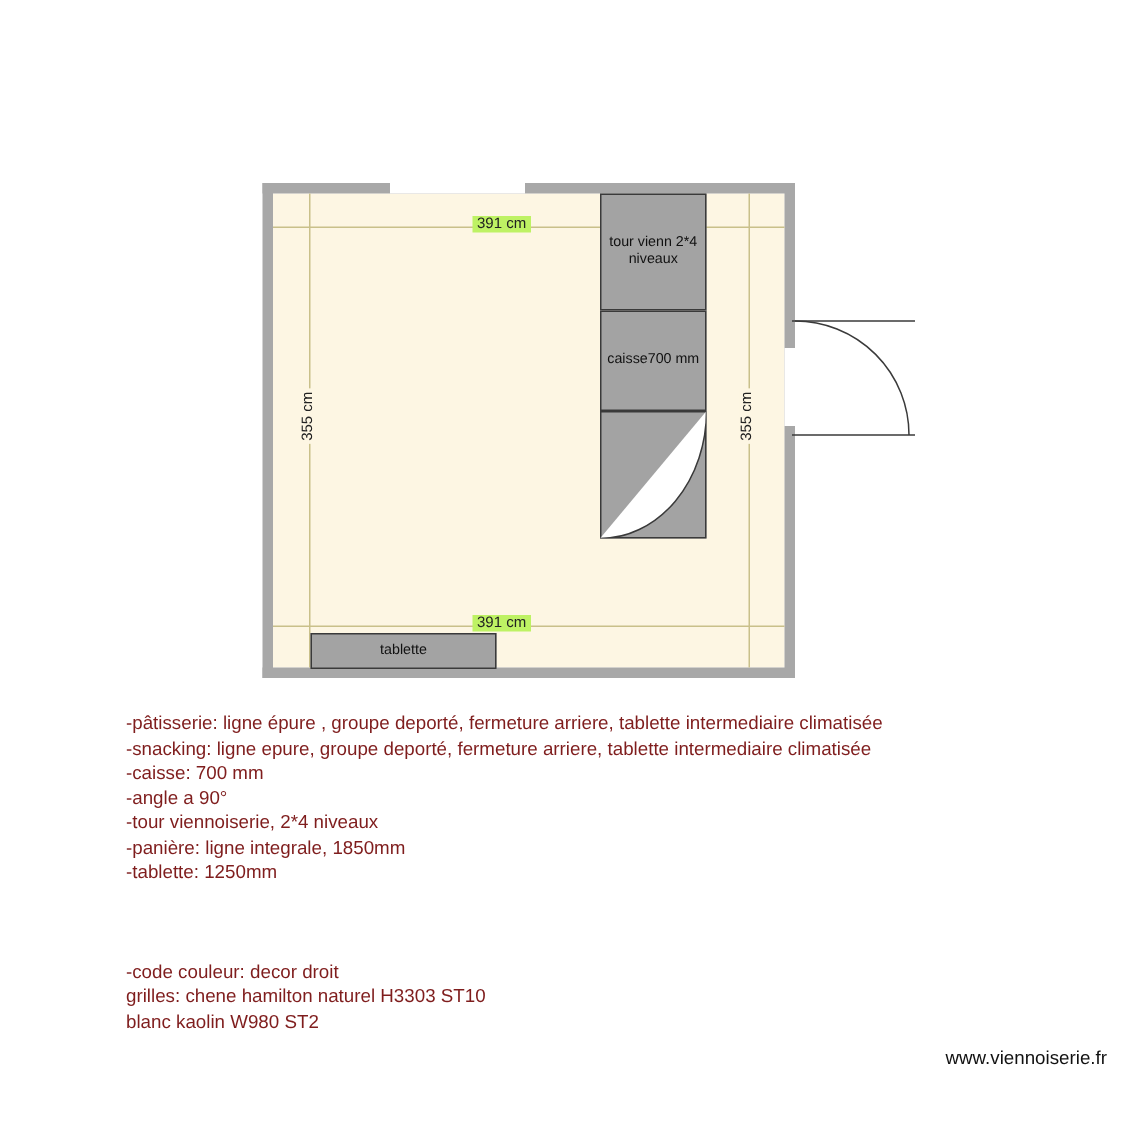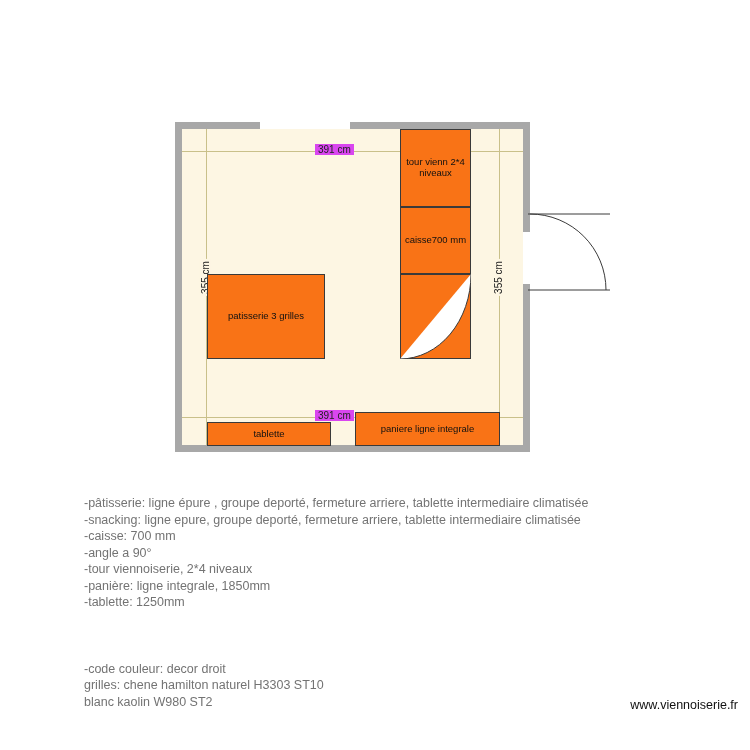--- a/index.html
+++ b/index.html
@@ -58,21 +58,21 @@
   }
   .dim-h-top    { left: 7px;  top: 29px;  width: 341px; height: 1px; }
   .dim-h-bottom { left: 7px;  top: 295px; width: 341px; height: 1px; }
   .dim-v-left   { left: 31px; top: 7px;   width: 1px;   height: 316px; }
   .dim-v-right  { left: 324px;top: 7px;   width: 1px;   height: 316px; }
 
   .dim-label {
     position: absolute;
     font-size: 10px;
     color: #222;
-    background: #d946ef;
+    background: #bef264;
     padding: 0 3px;
     white-space: nowrap;
   }
   .dim-top    { left: 140px; top: 22px; }
   .dim-bottom { left: 140px; top: 288px; }
   .dim-vert {
     position: absolute;
     font-size: 10px;
     color: #222;
     background: #fdf6e3;
@@ -80,21 +80,21 @@
     white-space: nowrap;
     transform: rotate(-90deg);
     transform-origin: center center;
   }
   .dim-left  { left: 12px;  top: 150px; }
   .dim-right { left: 305px; top: 150px; }
 
   
   .unit {
     position: absolute;
-    background: #f97316;
+    background: #a3a3a3;
     border: 1px solid #3a3a3a;
     box-sizing: border-box;
     font-size: 9.5px;
     color: #111;
     display: flex;
     align-items: center;
     justify-content: center;
     text-align: center;
     line-height: 1.15;
   }
@@ -123,25 +123,25 @@
     left: 528px;
     top: 212px;
     width: 86px;
     height: 80px;
   }
 
   
   #notes {
     position: absolute;
     left: 84px;
-    top: 462px;
+    top: 441px;
     width: 620px;
     font-size: 12.5px;
     line-height: 1.32;
-    color: #737373;
+    color: #7f1d1d;
     white-space: pre-wrap;
   }
   #notes .block { margin: 0 0 0 0; }
   #notes .block2 { margin-top: 17px; }
 
   
   #footer {
     position: absolute;
     right: 12px;
     bottom: 38px;
@@ -170,23 +170,21 @@
   <div class="dimline dim-v-right"></div>
 
   <div class="dim-label dim-top">391 cm</div>
   <div class="dim-label dim-bottom">391 cm</div>
   <div class="dim-vert dim-left">355 cm</div>
   <div class="dim-vert dim-right">355 cm</div>
 
   <div class="unit u-tour">tour vienn 2*4 niveaux</div>
   <div class="unit u-caisse">caisse700 mm</div>
   <div class="unit u-angle"></div>
-  <div class="unit u-patiss">patisserie 3 grilles</div>
   <div class="unit u-tablette">tablette</div>
-  <div class="unit u-paniere">paniere ligne integrale</div>
 
   <div class="angle-arc">
     <svg width="71" height="85" viewBox="0 0 71 85">
       <path d="M71 0 A71 85 0 0 1 0 85" fill="#ffffff" stroke="#3a3a3a" stroke-width="1"></path>
     </svg>
   </div>
 </div>
 
 <div id="door">
   <svg width="86" height="80" viewBox="0 0 86 80">

